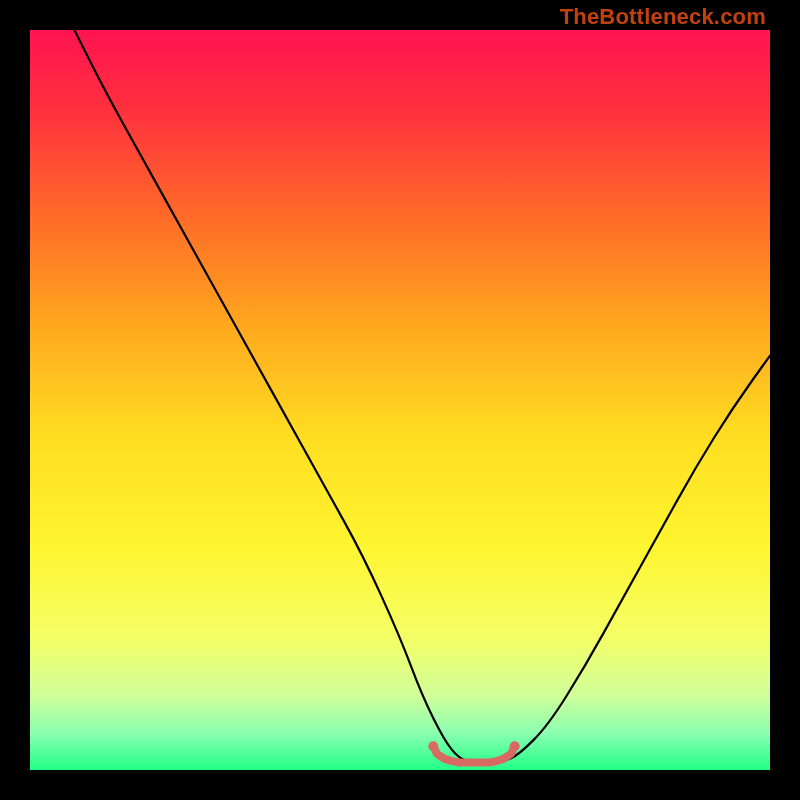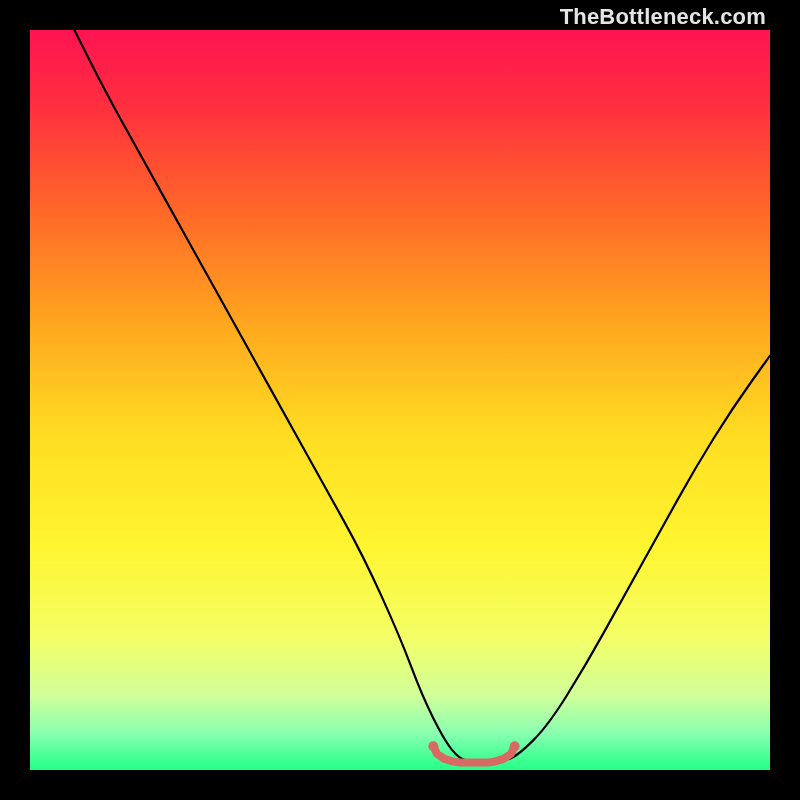--- a/index.html
+++ b/index.html
@@ -25,21 +25,21 @@
     position: absolute;
     left: 0; top: 0; width: 100%; height: 100%;
   }
   .watermark {
     position: absolute;
     top: 4px;
     right: 34px;
     font-family: Arial, Helvetica, sans-serif;
     font-size: 22px;
     font-weight: 600;
-    color: #e5e5e5;
+    color: #c2410c;
     letter-spacing: 0.2px;
   }
 </style>
 </head>
 <body>
 
 <div class="frame">
 
   <div class="plot-area">
     <svg class="gradient-bg" viewBox="0 0 740 740" preserveAspectRatio="none">

